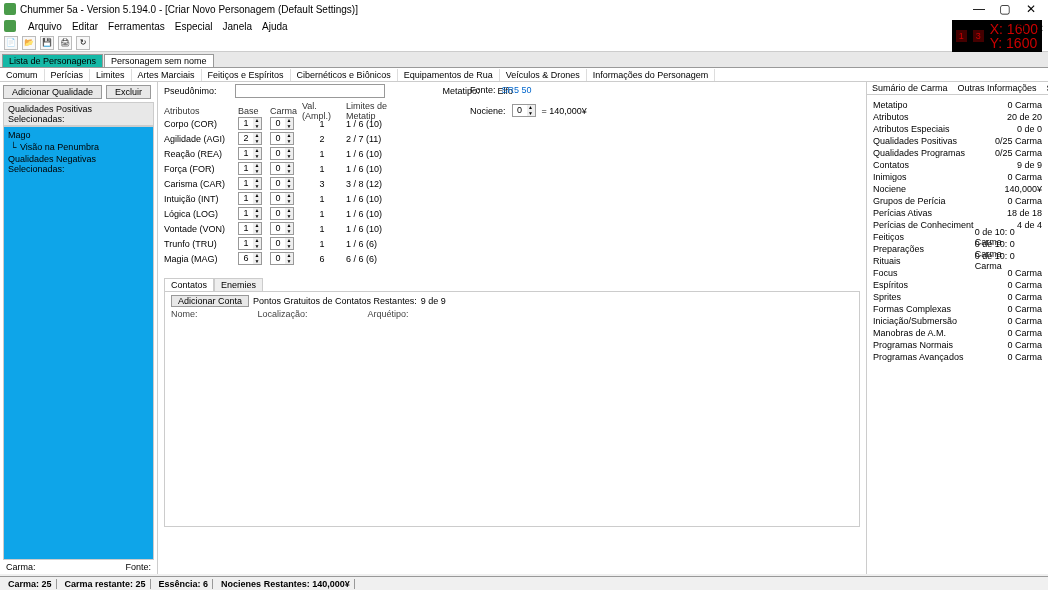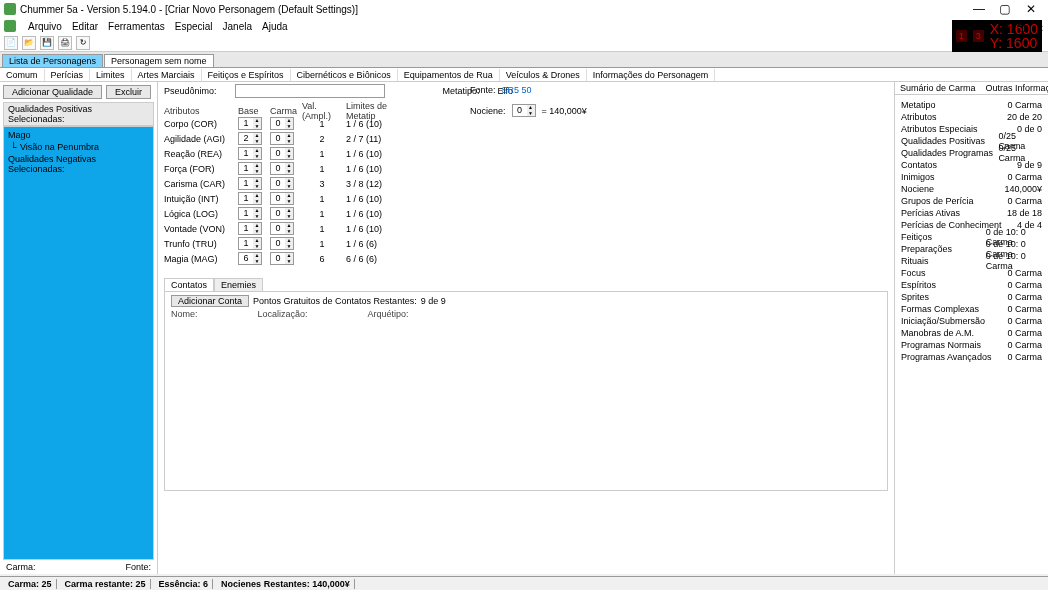--- a/index.html
+++ b/index.html
@@ -12,21 +12,21 @@
   .menubar .icon { width: 12px; height: 12px; background: #4a9b4a; border-radius: 2px; margin-right: 2px; }
   .menubar .item { cursor: pointer; }
   .dice { position: absolute; right: 6px; top: 2px; background: #000; color: #c00; font-size: 9px; padding: 2px 4px; display: flex; gap: 6px; align-items: center; }
   .dice .d { background: #400; padding: 1px 3px; }
   .dice .lbl { color: #c00; font-size: 14px; line-height: 1; }
   .winctl2 { position: absolute; right: 4px; bottom: 0; display: flex; gap: 10px; font-size: 10px; }
   .toolbar { height: 18px; background: #fff; display: flex; align-items: center; padding: 2px 4px; gap: 4px; border-bottom: 1px solid #ccc; }
   .toolbar .tbtn { width: 14px; height: 14px; border: 1px solid #bbb; background: #f8f8f8; cursor: pointer; display: flex; align-items: center; justify-content: center; font-size: 8px; }
   .doctabs { height: 16px; background: #e8e8e8; display: flex; align-items: flex-end; padding-left: 2px; border-bottom: 1px solid #999; }
   .doctabs .tab { background: #fff; border: 1px solid #999; border-bottom: none; padding: 1px 6px; font-size: 9px; margin-right: 1px; cursor: pointer; }
-  .doctabs .tab.inactive { background: #7dd3fc; }
+  .doctabs .tab.inactive { background: #14b8a6; }
   .subtabs { height: 14px; background: #fff; display: flex; align-items: center; border-bottom: 1px solid #ccc; font-size: 9px; }
   .subtabs .tab { padding: 1px 6px; cursor: pointer; border-right: 1px solid #ddd; }
   .subtabs .tab.active { background: #fff; }
   .mainrow { display: flex; height: 492px; }
   .leftpanel { width: 158px; border-right: 1px solid #ccc; background: #fff; display: flex; flex-direction: column; }
   .btnrow { display: flex; gap: 4px; padding: 3px; }
   .btnrow button { font-size: 9px; padding: 1px 8px; background: #e8e8e8; border: 1px solid #999; cursor: pointer; }
   .qualhdr { background: #e8e8e8; font-size: 9px; padding: 1px 4px; border: 1px solid #ccc; margin: 0 3px; }
   .quallist { flex: 1; margin: 0 3px; border: 1px solid #ccc; background: #0ea5e9; font-size: 9px; padding: 2px 4px; }
   .quallist .item { padding: 1px 0; }
@@ -42,25 +42,25 @@
   .spin { display: flex; width: 24px; height: 13px; border: 1px solid #999; background: #fff; }
   .spin .val { flex: 1; text-align: center; font-size: 9px; line-height: 11px; }
   .spin .arrows { width: 8px; display: flex; flex-direction: column; }
   .spin .arrows div { flex: 1; font-size: 5px; line-height: 5px; text-align: center; background: #eee; cursor: pointer; }
   .meta-block { position: absolute; left: 470px; top: 82px; font-size: 9px; }
   .meta-block .r { display: flex; gap: 6px; align-items: center; height: 15px; }
   .contacts { margin-top: 12px; }
   .ctabs { display: flex; font-size: 9px; }
   .ctabs .tab { padding: 1px 6px; border: 1px solid #ccc; border-bottom: none; cursor: pointer; background: #fff; }
   .ctabs .tab.inactive { background: #eee; }
-  .cbox { border: 1px solid #ccc; height: 200px; padding: 3px 6px; font-size: 9px; }
+  .cbox { border: 1px solid #ccc; height: 236px; padding: 3px 6px; font-size: 9px; }
   .cbox .btnr { display: flex; gap: 4px; align-items: center; margin-bottom: 2px; }
   .cbox .btnr button { font-size: 9px; padding: 0 6px; background: #e8e8e8; border: 1px solid #999; cursor: pointer; }
   .cbox .cols { display: flex; gap: 60px; color: #444; }
-  .rightpanel { width: 154px; background: #fff; border-left: 1px solid #ccc; display: flex; flex-direction: column; }
+  .rightpanel { width: 182px; background: #fff; border-left: 1px solid #ccc; display: flex; flex-direction: column; }
   .rtabs { display: flex; font-size: 9px; border-bottom: 1px solid #ccc; }
   .rtabs .tab { padding: 1px 5px; cursor: pointer; white-space: nowrap; }
   .rstats { padding: 4px 6px; font-size: 9px; }
   .rstats .r { display: flex; justify-content: space-between; height: 12px; align-items: center; }
   .rstats .r .k { width: 105px; }
   .statusbar { position: absolute; bottom: 0; left: 0; right: 0; height: 14px; border-top: 1px solid #999; background: #f0f0f0; display: flex; align-items: center; font-size: 9px; padding: 0 4px; gap: 4px; font-weight: bold; }
   .statusbar .cell { border-right: 1px solid #999; padding: 0 4px; }
 </style>
 </head>
 <body>

